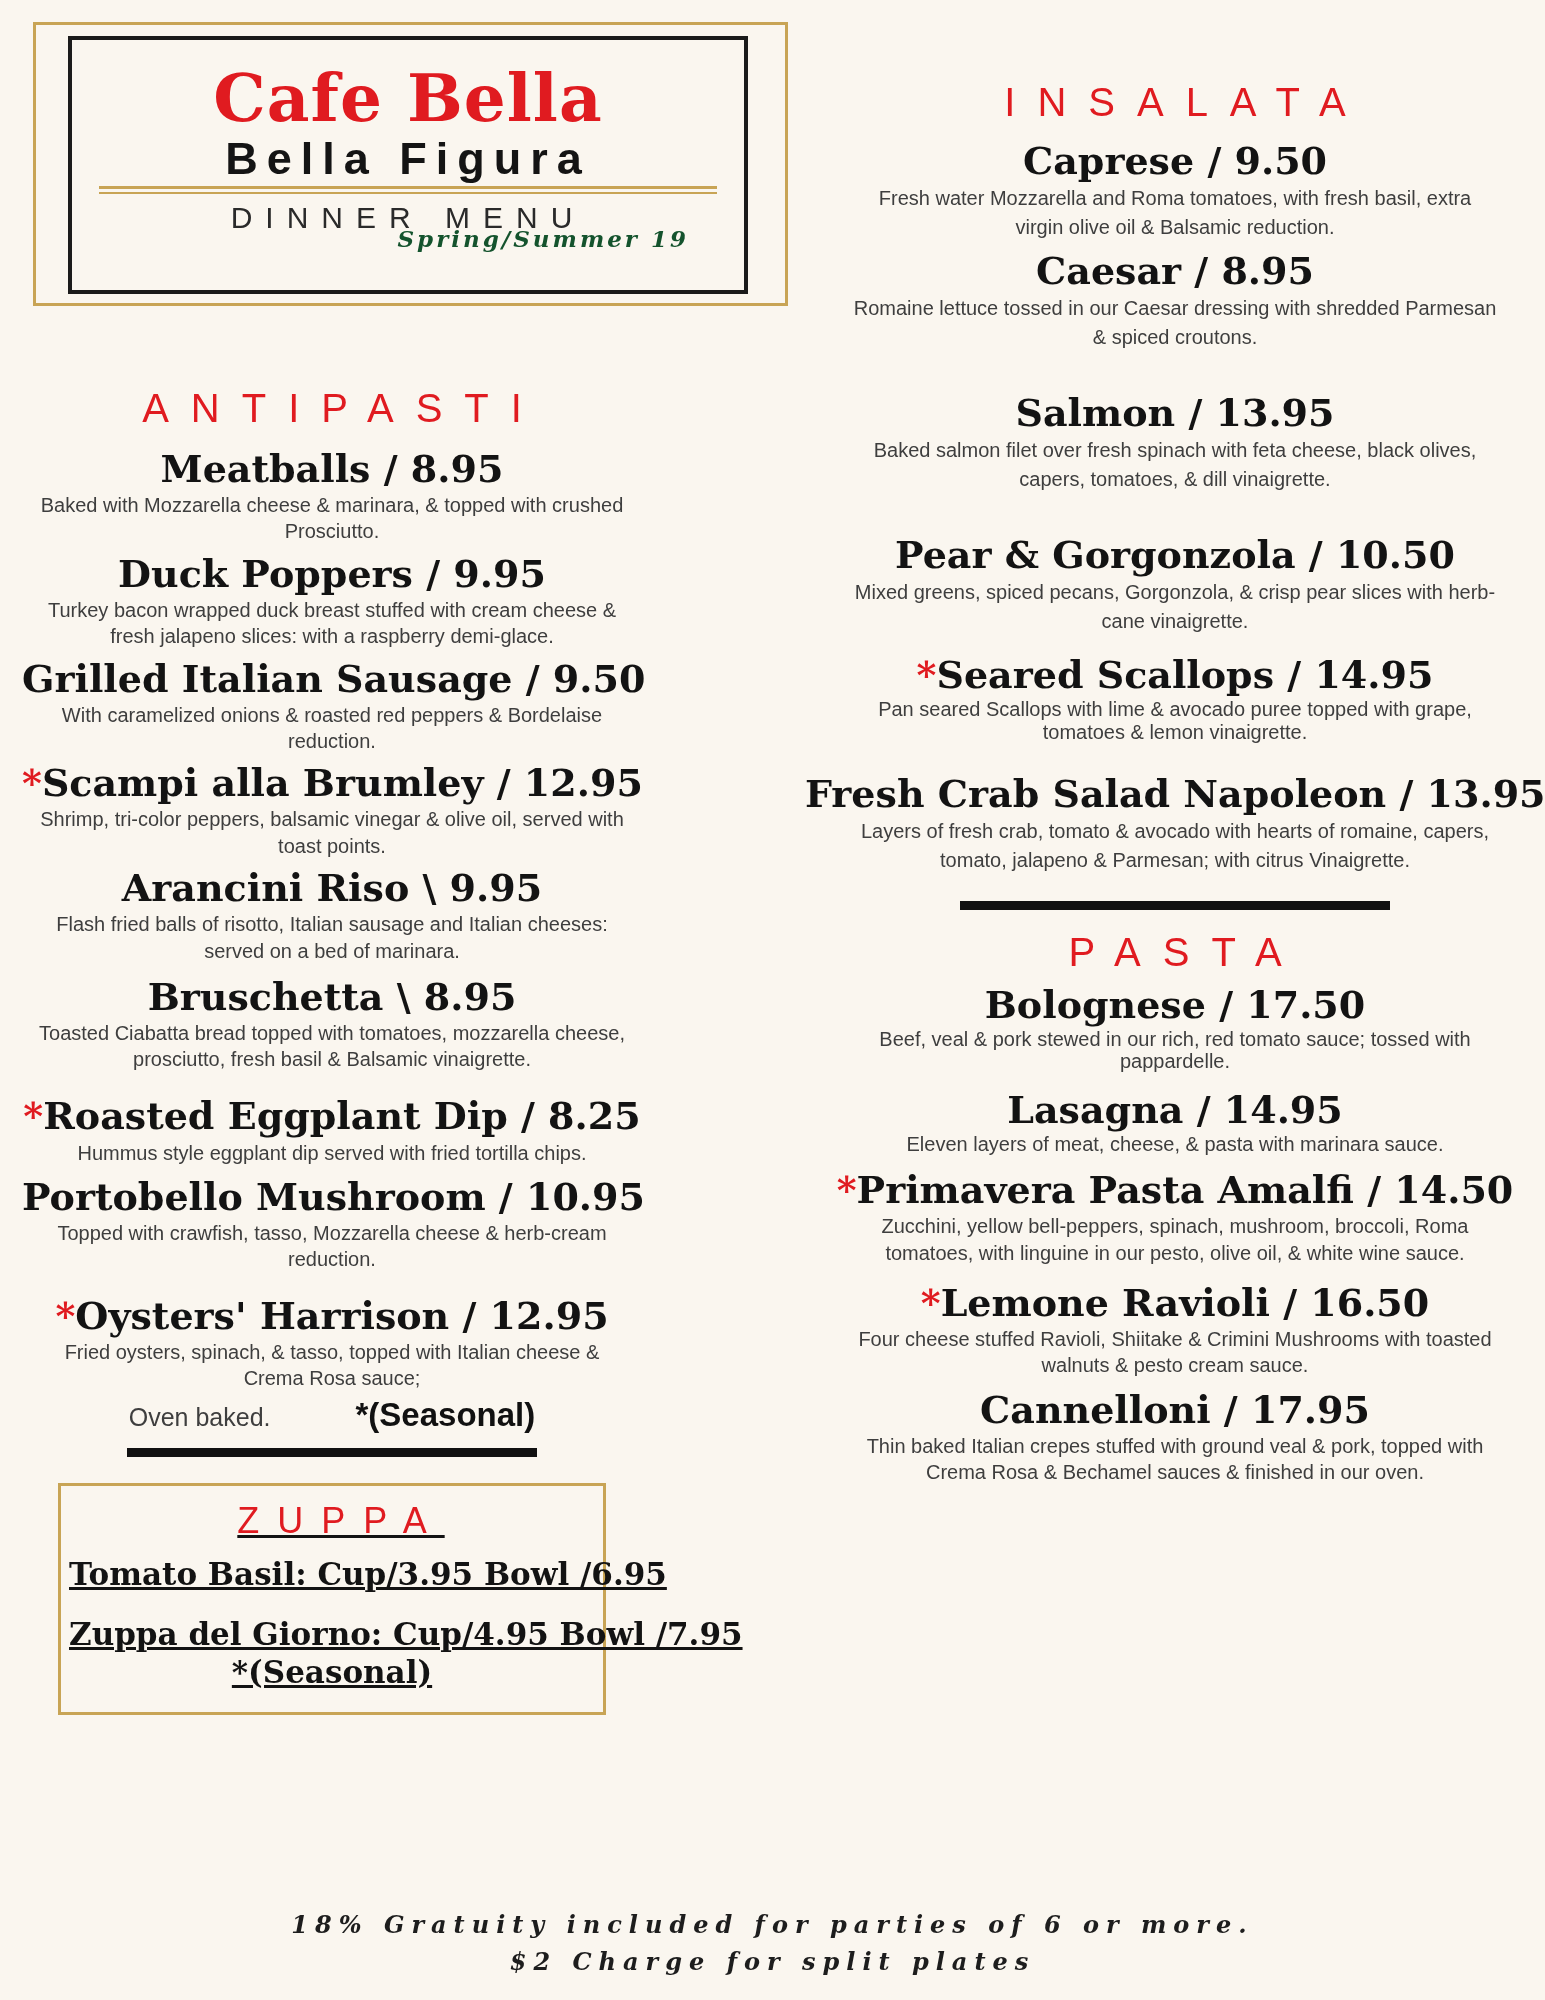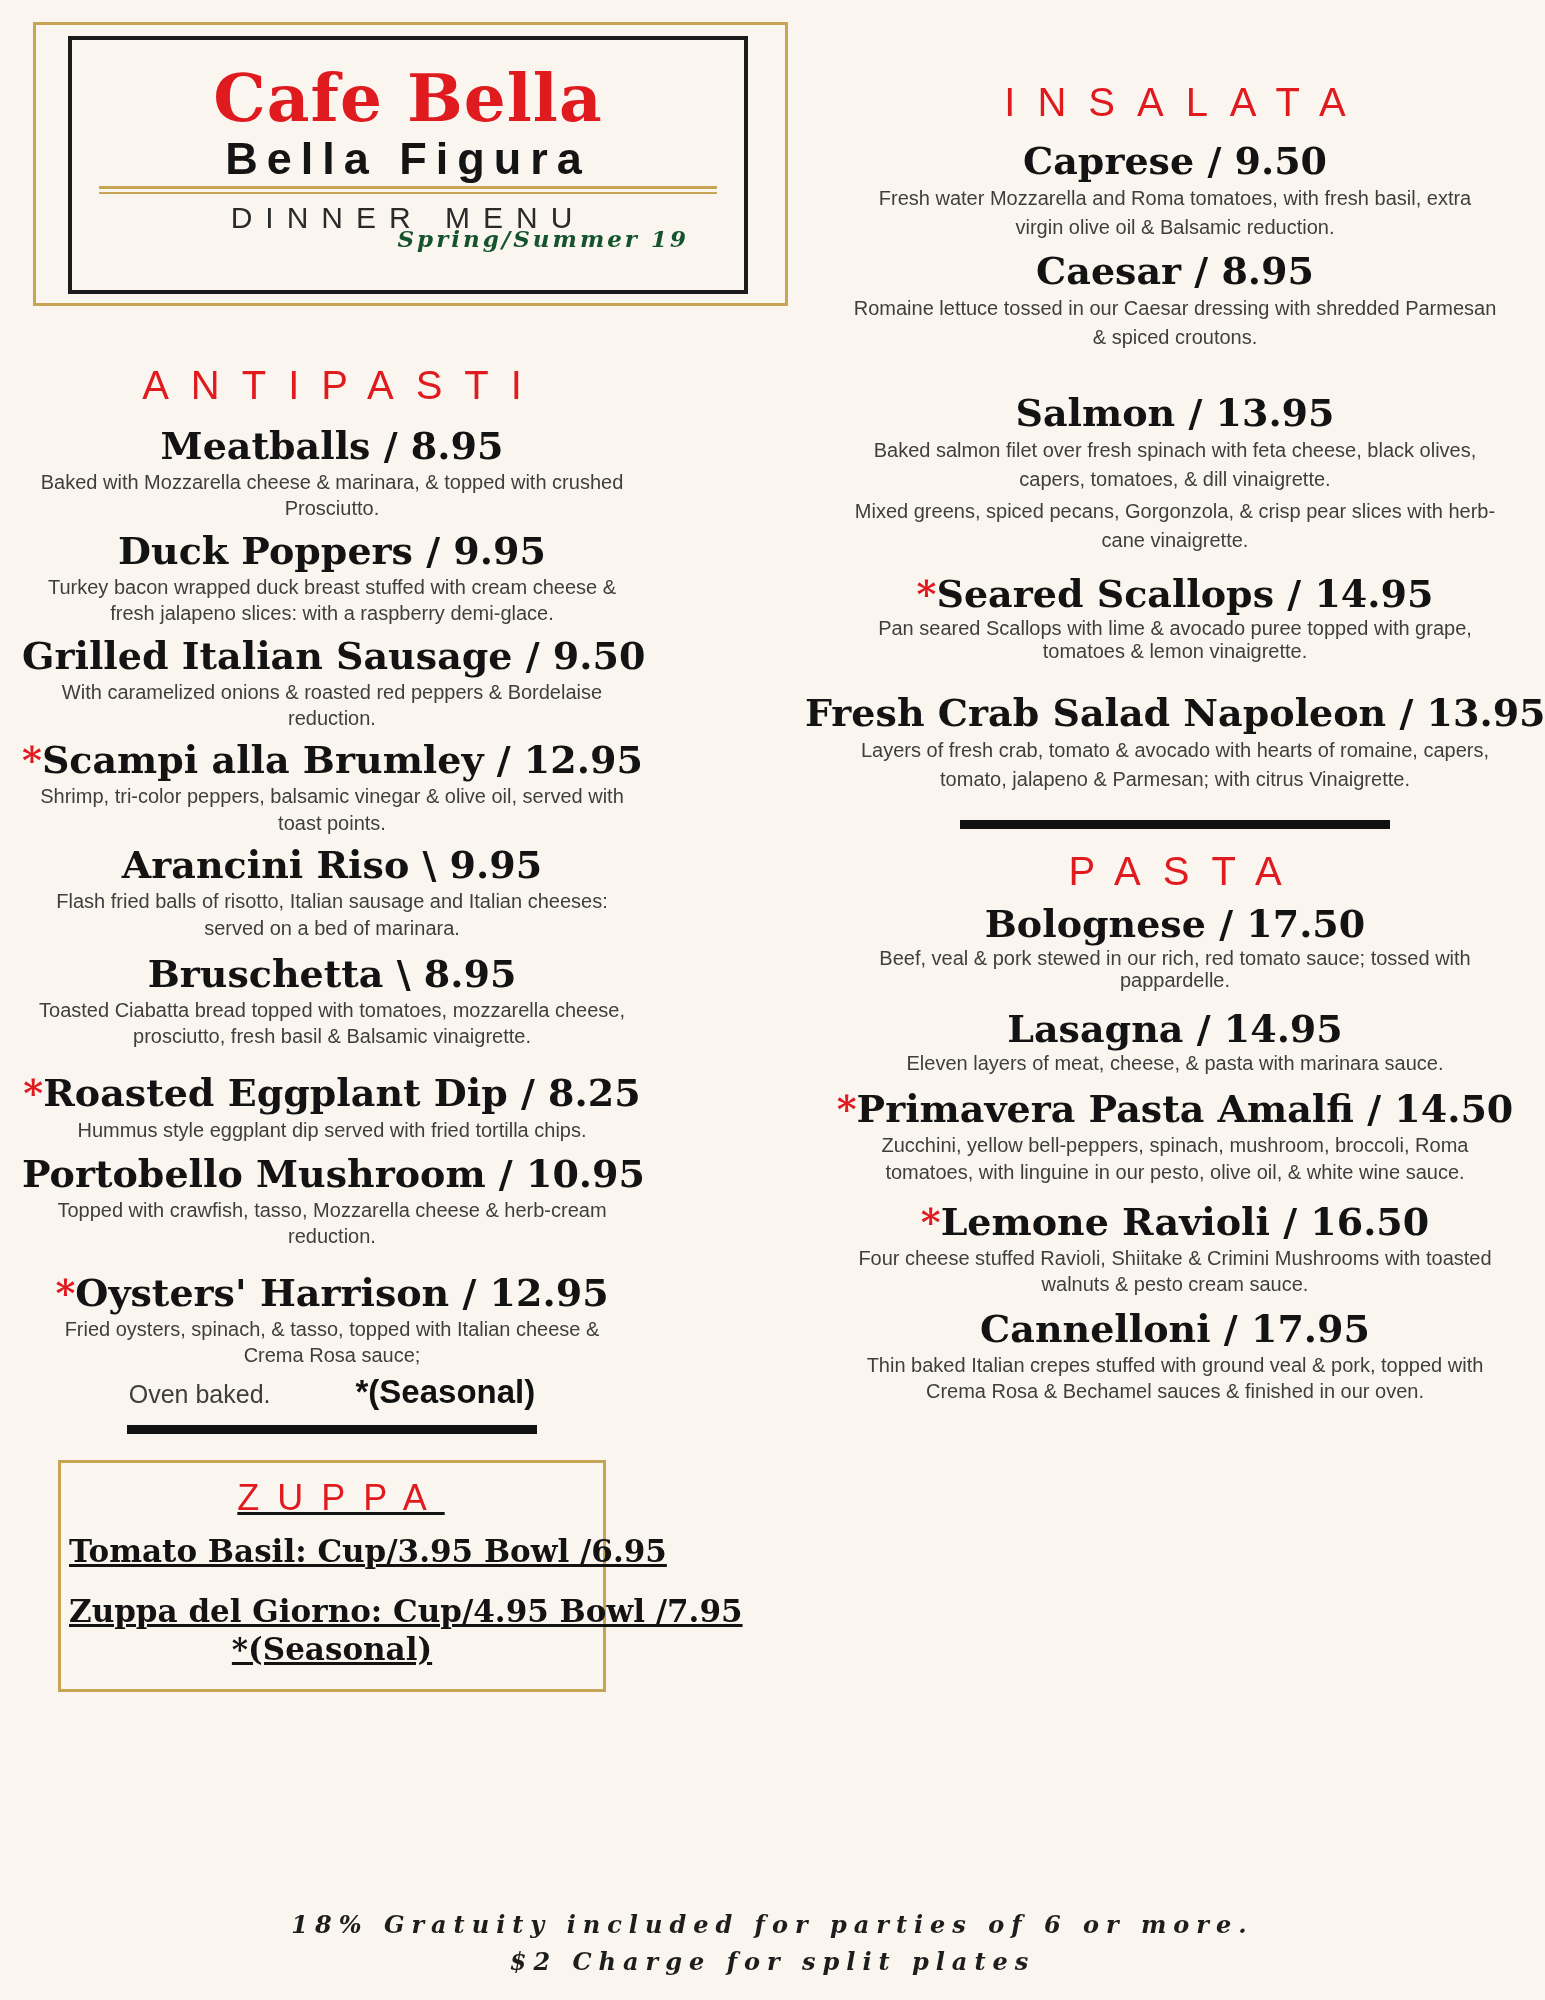--- a/index.html
+++ b/index.html
@@ -33,21 +33,21 @@
   .menu-label{
     margin-top:7px; font-size:30px; letter-spacing:13px; color:#2a2a2a; white-space:nowrap;
   }
   .season-label{
     font-family:"DejaVu Serif", serif; font-style:italic; font-weight:700;
     font-size:23px; letter-spacing:3px; color:#14532d;
     text-align:right; padding-right:55px; margin-top:-10px; white-space:nowrap;
   }
   
   .col{ position:absolute; text-align:center; }
-  .col-left { left:22px;  top:361px; width:620px; }
+  .col-left { left:22px;  top:384px; width:620px; }
   .col-right{ left:805px; top:78px;  width:740px; }
   .section-heading{
     font-size:40px; line-height:1.2; font-weight:400; color:#e01b20;
     letter-spacing:22px; padding-left:22px; white-space:nowrap;
   }
   .item-title{
     font-family:"DejaVu Serif", serif; font-weight:700;
     font-size:38px; line-height:1.08; color:#131313;
     margin-top:8px; white-space:nowrap;
   }
@@ -181,20 +181,21 @@
       <h3 class="item-title"><span>Caesar / 8.95</span></h3>
       <p class="item-desc desc-loose">Romaine lettuce tossed in our Caesar dressing with shredded Parmesan &amp; spiced croutons.</p>
     </div>
 
     <div>
       <h3 class="item-title mt40"><span>Salmon / 13.95</span></h3>
       <p class="item-desc desc-loose">Baked salmon filet over fresh spinach with feta cheese, black olives, capers, tomatoes, &amp; dill vinaigrette.</p>
     </div>
 
     <div>
+      <h3 class="item-title mt40"><span>Pear &amp; Gorgonzola / 10.50</span></h3>
       <p class="item-desc desc-loose">Mixed greens, spiced pecans, Gorgonzola, &amp; crisp pear slices with herb-cane vinaigrette.</p>
     </div>
 
     <div>
       <h3 class="item-title mt18"><span class="star">*</span><span>Seared Scallops /  14.95</span></h3>
       <p class="item-desc desc-tight">Pan seared Scallops with lime &amp; avocado puree topped with grape, tomatoes &amp; lemon vinaigrette.</p>
     </div>
 
     <div>
       <h3 class="item-title mt30"><span>Fresh Crab Salad Napoleon / 13.95</span></h3>

